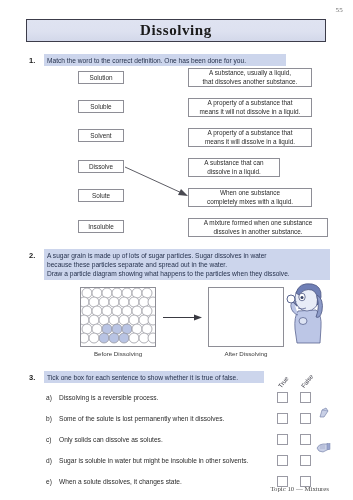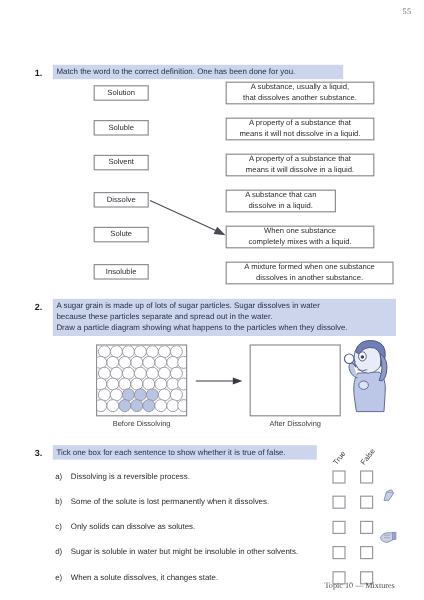--- a/index.html
+++ b/index.html
@@ -201,20 +201,23 @@
     color: #4a4a4a;
   }
 </style>
 </head>
 <body>
 
 <div class="page">
 
   <div class="page-number">55</div>
 
+  <div class="title-banner">
+    <div class="title-text">Dissolving</div>
+  </div>
 
   <div class="q-num" style="left:29px; top:56px;">1.</div>
   <div class="q-band" style="left:44px; top:54px; width:242px;">
     <span>Match the word to the correct definition.  One has been done for you.</span>
   </div>
 
   <div class="mbox word-box" style="top:71px;">Solution</div>
   <div class="mbox word-box" style="top:100px;">Soluble</div>
   <div class="mbox word-box" style="top:129px;">Solvent</div>
   <div class="mbox word-box" style="top:160px;">Dissolve</div>

